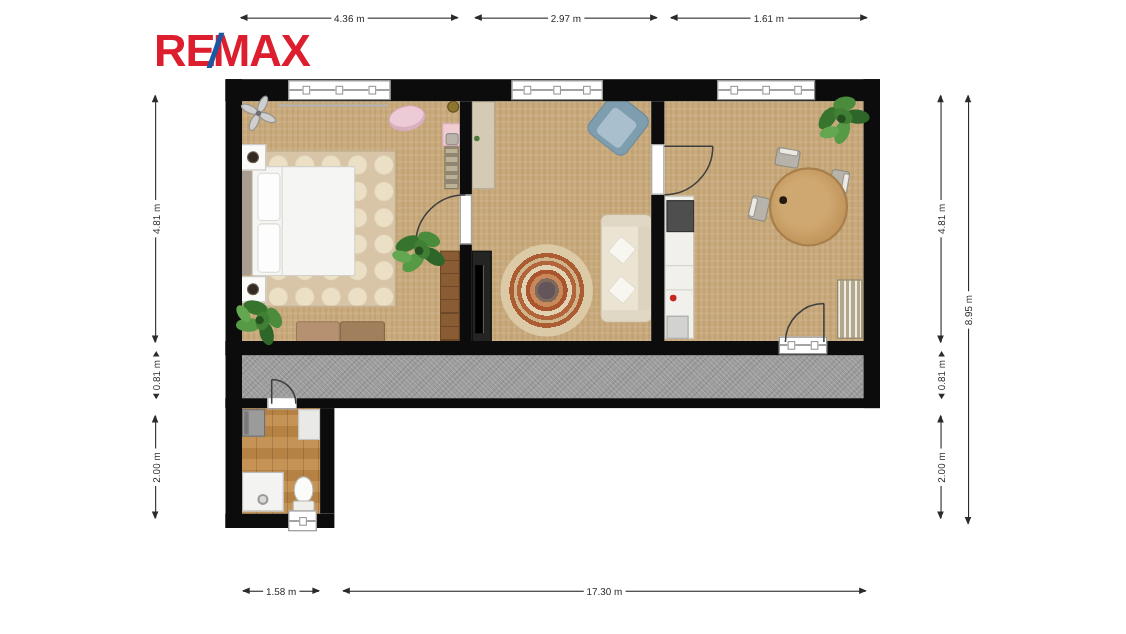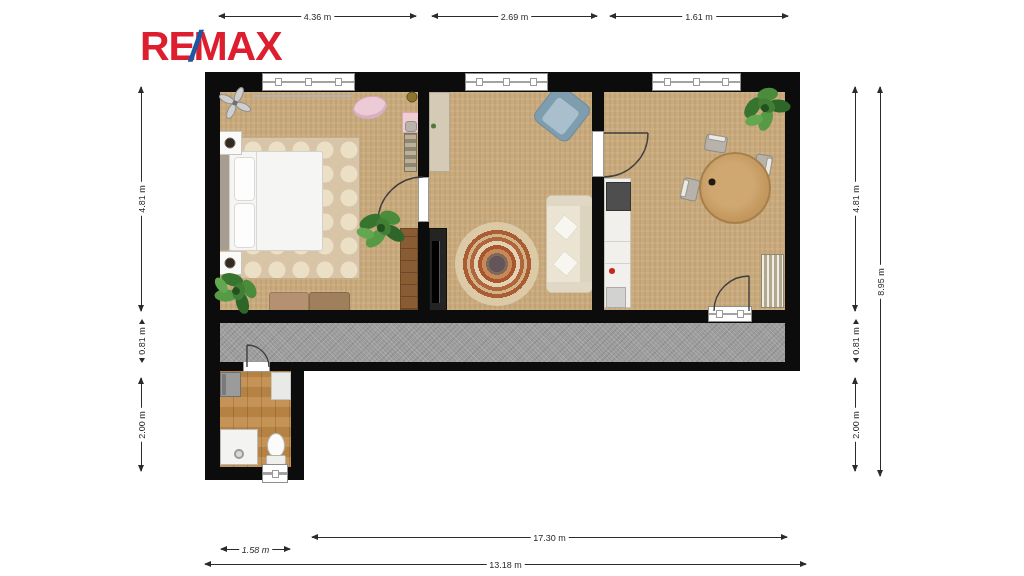--- a/index.html
+++ b/index.html
@@ -236,21 +236,21 @@
   <div class="dim dim-h" style="left:218px;top:12px;width:199px;">
     <i class="dl"></i>
       <i class="aw"></i>
       <i class="ae"></i>
       <span class="lbl">4.36 m</span>
   </div>
   <div class="dim dim-h" style="left:431px;top:12px;width:167px;">
     <i class="dl"></i>
       <i class="aw"></i>
       <i class="ae"></i>
-      <span class="lbl">2.69 m</span>
+      <span class="lbl">2.97 m</span>
   </div>
   <div class="dim dim-h" style="left:609px;top:12px;width:180px;">
     <i class="dl"></i>
       <i class="aw"></i>
       <i class="ae"></i>
       <span class="lbl">1.61 m</span>
   </div>
 
   <div class="dim dim-v" style="left:137px;top:86px;height:226px;">
     <i class="dl"></i>
@@ -283,36 +283,30 @@
       <i class="as"></i>
       <span class="lbl">2.00 m</span>
   </div>
   <div class="dim dim-v" style="left:876px;top:86px;height:391px;">
     <i class="dl"></i>
       <i class="an"></i>
       <i class="as"></i>
       <span class="lbl">8.95 m</span>
   </div>
 
-  <div class="dim dim-h" style="left:220px;top:545px;width:71px;font-style:italic;">
+  <div class="dim dim-h" style="left:220px;top:533px;width:71px;">
     <i class="dl"></i>
       <i class="aw"></i>
       <i class="ae"></i>
       <span class="lbl">1.58 m</span>
   </div>
   <div class="dim dim-h" style="left:311px;top:533px;width:477px;">
     <i class="dl"></i>
       <i class="aw"></i>
       <i class="ae"></i>
       <span class="lbl">17.30 m</span>
-  </div>
-  <div class="dim dim-h" style="left:204px;top:560px;width:603px;">
-    <i class="dl"></i>
-      <i class="aw"></i>
-      <i class="ae"></i>
-      <span class="lbl">13.18 m</span>
   </div>
 
   <div id="logo">
     <span class="red">RE</span><span class="slash">/</span><span class="red">MAX</span>
   </div>
 
 </div>
 
 </body></html>

